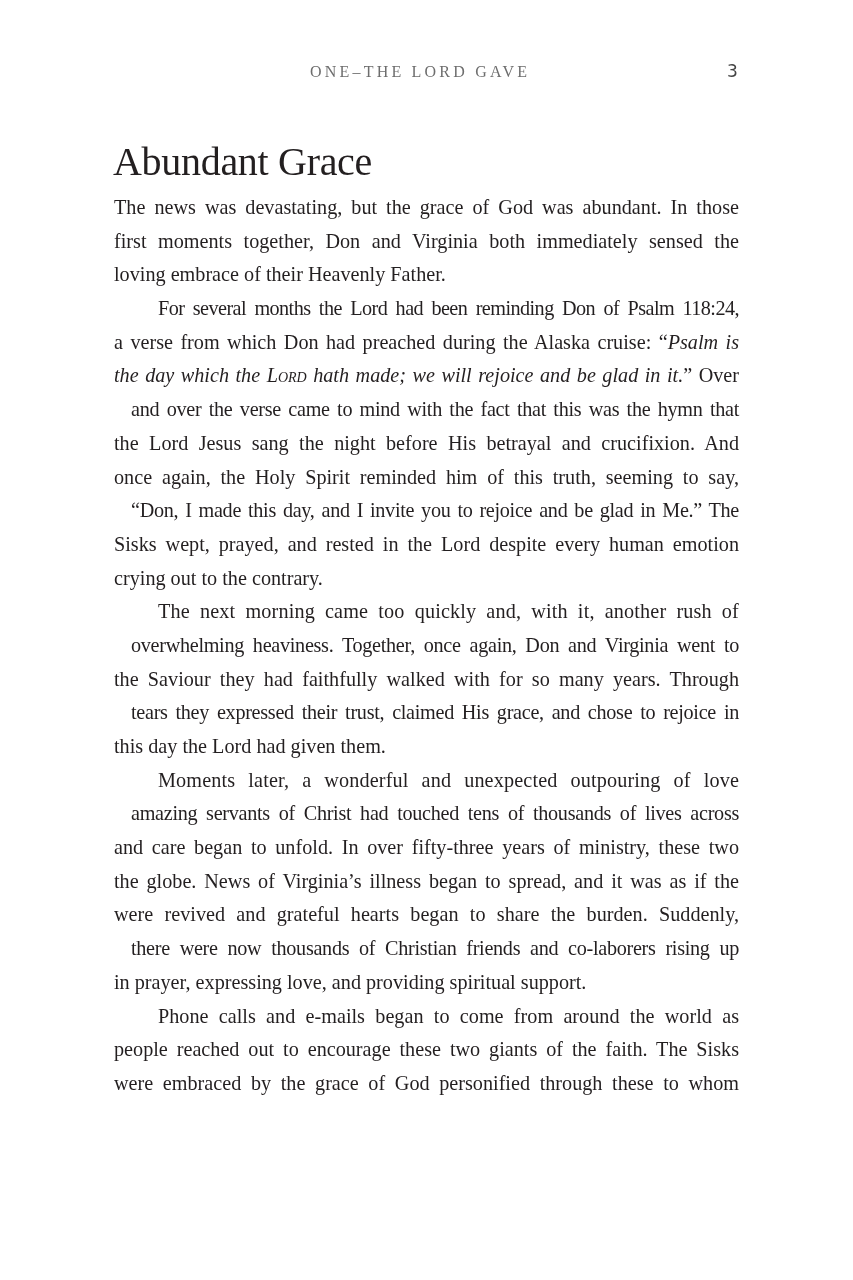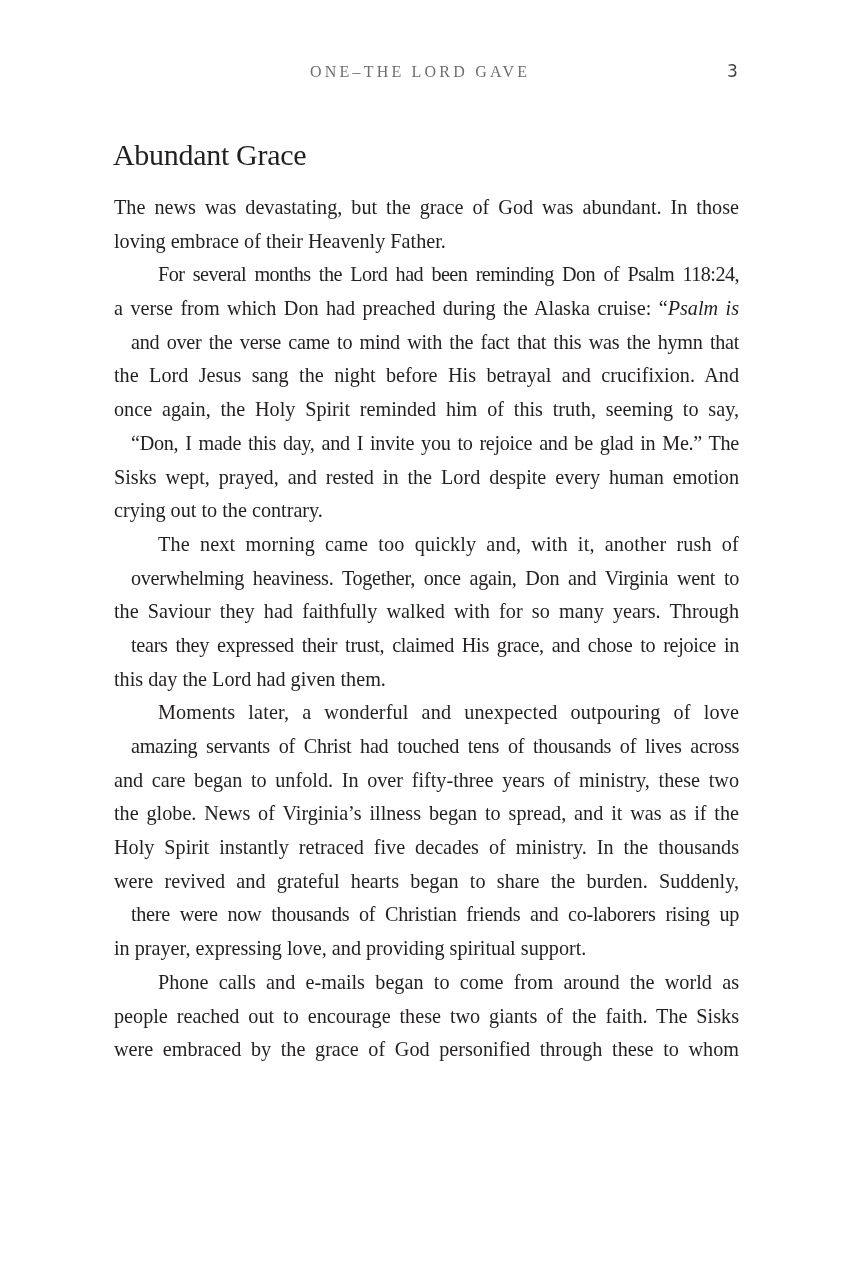--- a/index.html
+++ b/index.html
@@ -38,21 +38,21 @@
       font-family: "DejaVu Sans", sans-serif;
       font-size: 17px;
       color: #444444;
     }
     .section-heading {
       position: absolute;
       left: 113px;
       top: 138px;
       margin: 0;
       font-weight: normal;
-      font-size: 30px;
+      font-size: 40px;
       letter-spacing: -0.3px;
       color: #231f20;
       white-space: nowrap;
     }
     .body-text {
       position: absolute;
       left: 114px;
       top: 191px;
       width: 625px;
       font-size: 20.2px;
@@ -98,26 +98,28 @@
   <span class="running-title">ONE–THE LORD GAVE</span>
   <span class="page-number">3</span>
 </header>
 
 <h2 class="section-heading">Abundant Grace</h2>
 
 <main class="body-text">
 
   <div>
     <div class="line">The news was devastating, but the grace of God was abundant. In those</div>
+    <div class="line">first moments together, Don and Virginia both immediately sensed the</div>
     <div class="line last">loving embrace of their Heavenly Father.</div>
   </div>
 
   <div>
     <div class="line indent condensed">For several months the Lord had been reminding Don of Psalm 118:24,</div>
     <div class="line"><span>a verse from which Don had preached during the Alaska cruise: “</span><em>Psalm is</em></div>
+    <div class="line"><em><span>the day which the </span><span class="smallcaps">Lord</span><span> hath made; we will rejoice and be glad in it.</span></em><span>” Over</span></div>
     <div class="line tight">and over the verse came to mind with the fact that this was the hymn that</div>
     <div class="line">the Lord Jesus sang the night before His betrayal and crucifixion. And</div>
     <div class="line">once again, the Holy Spirit reminded him of this truth, seeming to say,</div>
     <div class="line hang tight">“Don, I made this day, and I invite you to rejoice and be glad in Me.” The</div>
     <div class="line">Sisks wept, prayed, and rested in the Lord despite every human emotion</div>
     <div class="line last">crying out to the contrary.</div>
   </div>
 
   <div>
     <div class="line indent wide">The next morning came too quickly and, with it, another rush of</div>
@@ -125,21 +127,20 @@
     <div class="line">the Saviour they had faithfully walked with for so many years. Through</div>
     <div class="line tight">tears they expressed their trust, claimed His grace, and chose to rejoice in</div>
     <div class="line last">this day the Lord had given them.</div>
   </div>
 
   <div>
     <div class="line indent wide">Moments later, a wonderful and unexpected outpouring of love</div>
     <div class="line tight">amazing servants of Christ had touched tens of thousands of lives across</div>
     <div class="line">and care began to unfold. In over fifty-three years of ministry, these two</div>
     <div class="line">the globe. News of Virginia’s illness began to spread, and it was as if the</div>
-    <div class="line">Holy Spirit instantly retraced five decades of ministry. In the thousands</div>
     <div class="line">were revived and grateful hearts began to share the burden. Suddenly,</div>
     <div class="line tight">there were now thousands of Christian friends and co-laborers rising up</div>
     <div class="line last">in prayer, expressing love, and providing spiritual support.</div>
   </div>
 
   <div>
     <div class="line indent">Phone calls and e-mails began to come from around the world as</div>
     <div class="line">people reached out to encourage these two giants of the faith. The Sisks</div>
     <div class="line">were embraced by the grace of God personified through these to whom</div>
   </div>

